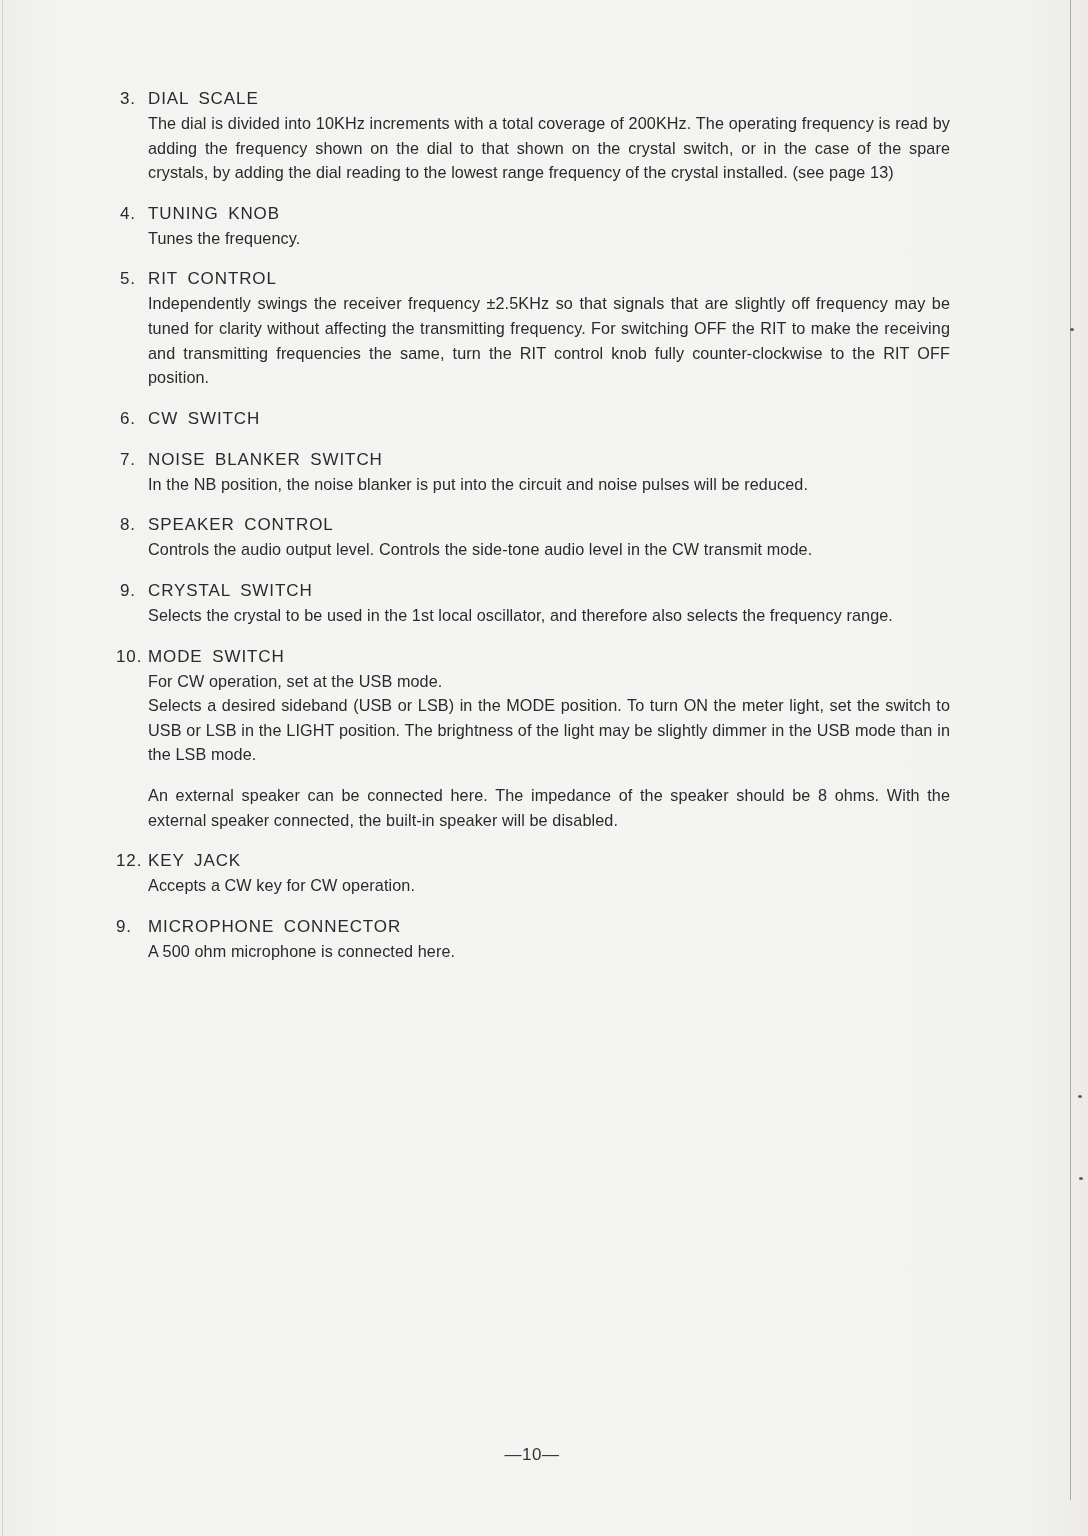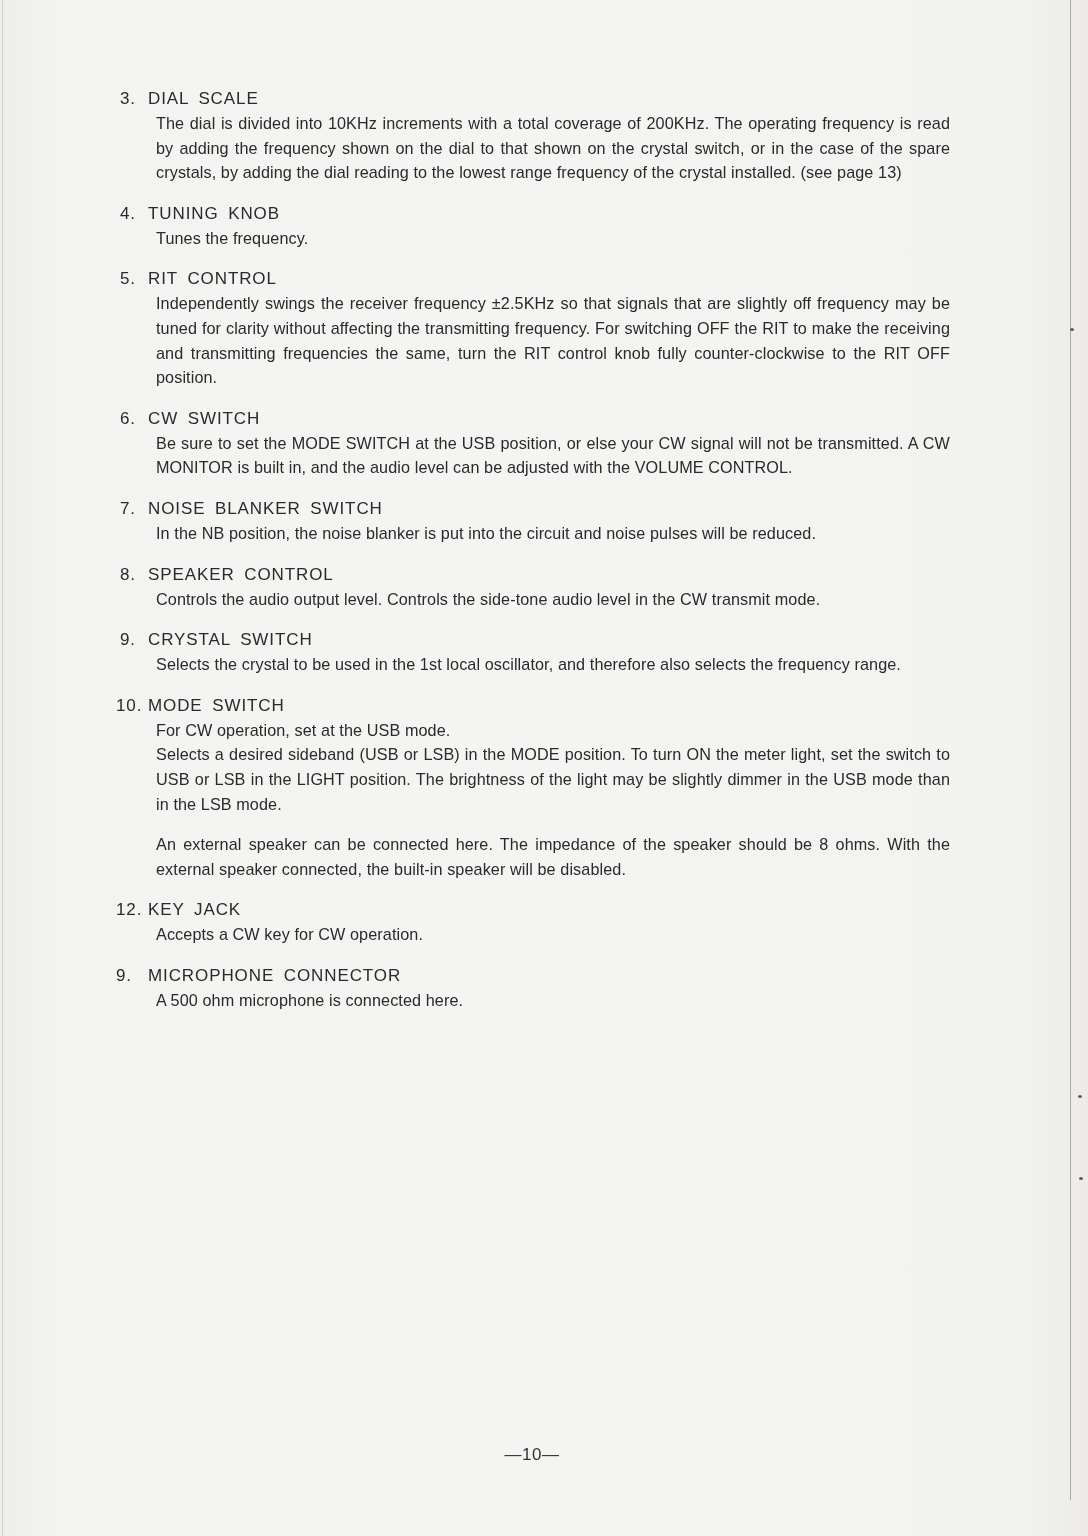--- a/index.html
+++ b/index.html
@@ -66,21 +66,21 @@
     width: 28px;
   }
   .item-num.wide {
     width: 32px;
     margin-left: -4px;
   }
   .item-title {
     word-spacing: 4px;
   }
   .item-body {
-    margin-left: 36px;
+    margin-left: 28px;
     font-size: 16.2px;
     line-height: 24.6px;
     text-align: justify;
     text-align-last: left;
     letter-spacing: 0.1px;
   }
   .item-body p {
     margin: 0;
   }
   .page-number {
@@ -134,23 +134,20 @@
       <div class="item-body">
         <p>Independently swings the receiver frequency ±2.5KHz so that signals that are slightly off frequency may be tuned for clarity without affecting the transmitting frequency.  For switching OFF the RIT to make the receiving and transmitting frequencies the same, turn the RIT control knob fully counter-clockwise to the RIT OFF position.</p>
       </div>
     </div>
 
     <div class="item">
       <div class="item-head">
         <span class="item-num">6.</span>
         <span class="item-title">CW SWITCH</span>
       </div>
-      <div class="item-body">
-        <p>Be sure to set the MODE SWITCH at the USB position, or else your CW signal will not be transmitted.  A CW MONITOR is built in, and the audio level can be adjusted with the VOLUME CONTROL.</p>
-      </div>
     </div>
 
     <div class="item">
       <div class="item-head">
         <span class="item-num">7.</span>
         <span class="item-title">NOISE BLANKER SWITCH</span>
       </div>
       <div class="item-body">
         <p>In the NB position, the noise blanker is put into the circuit and noise pulses will be reduced.</p>
       </div>

